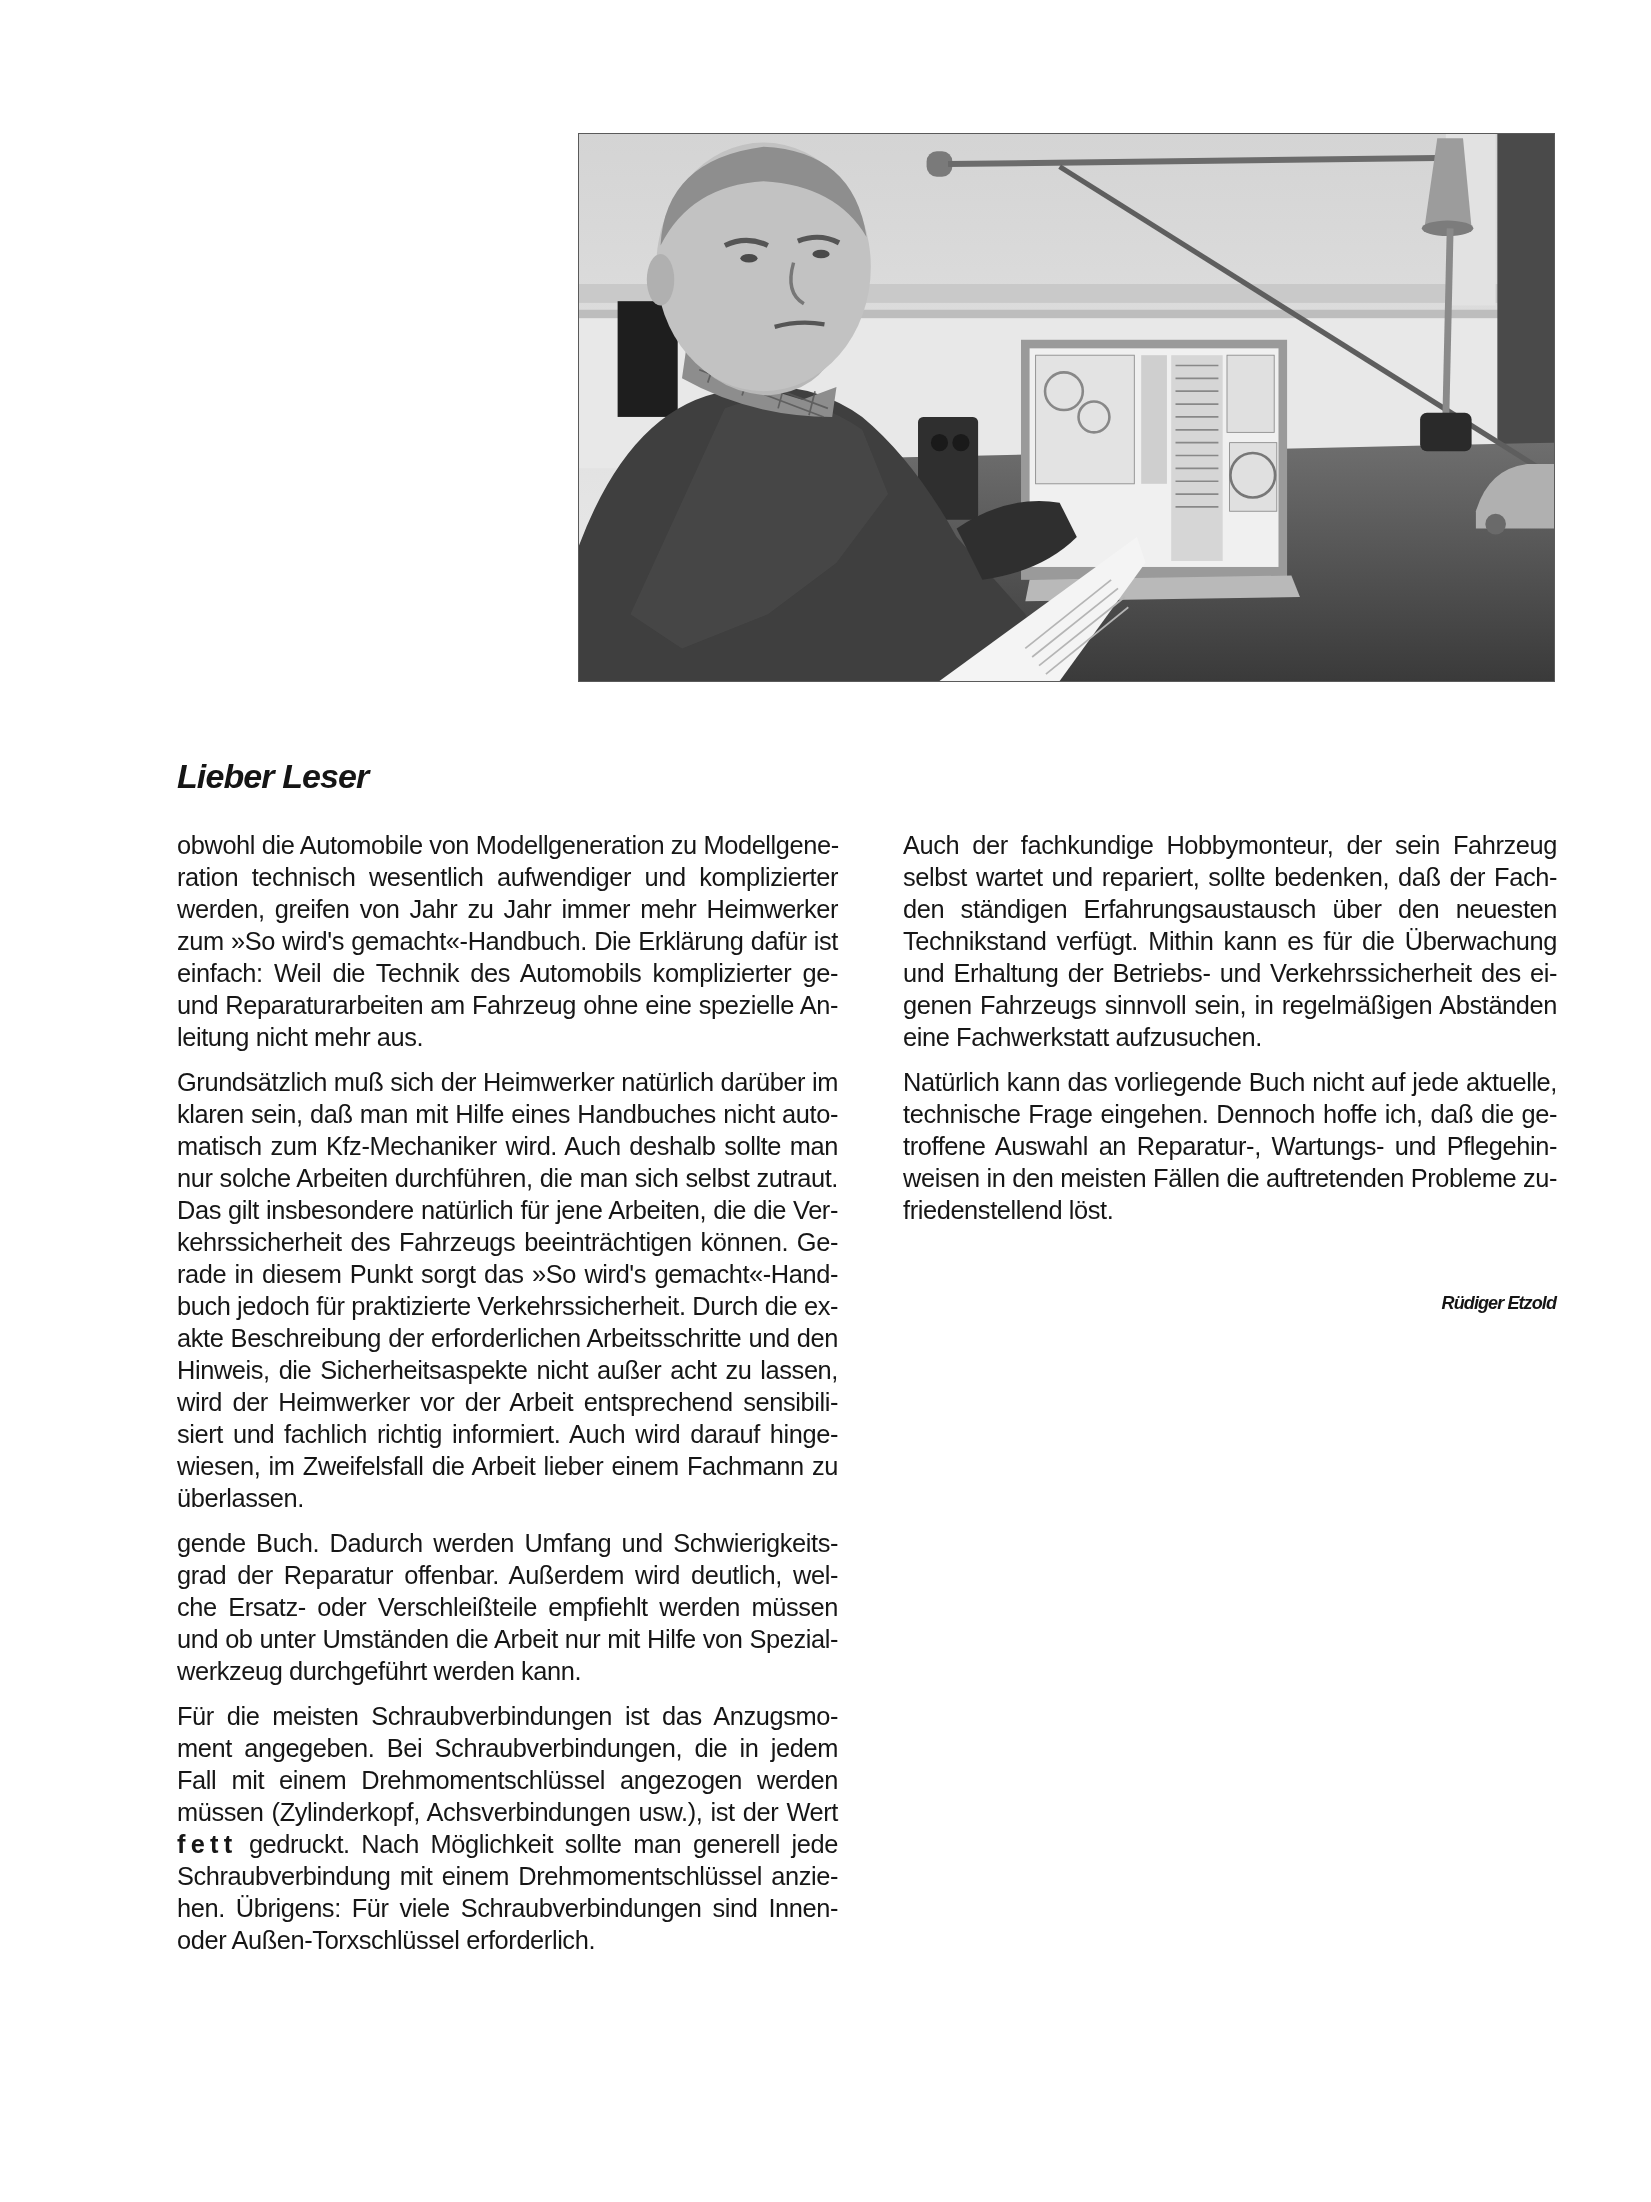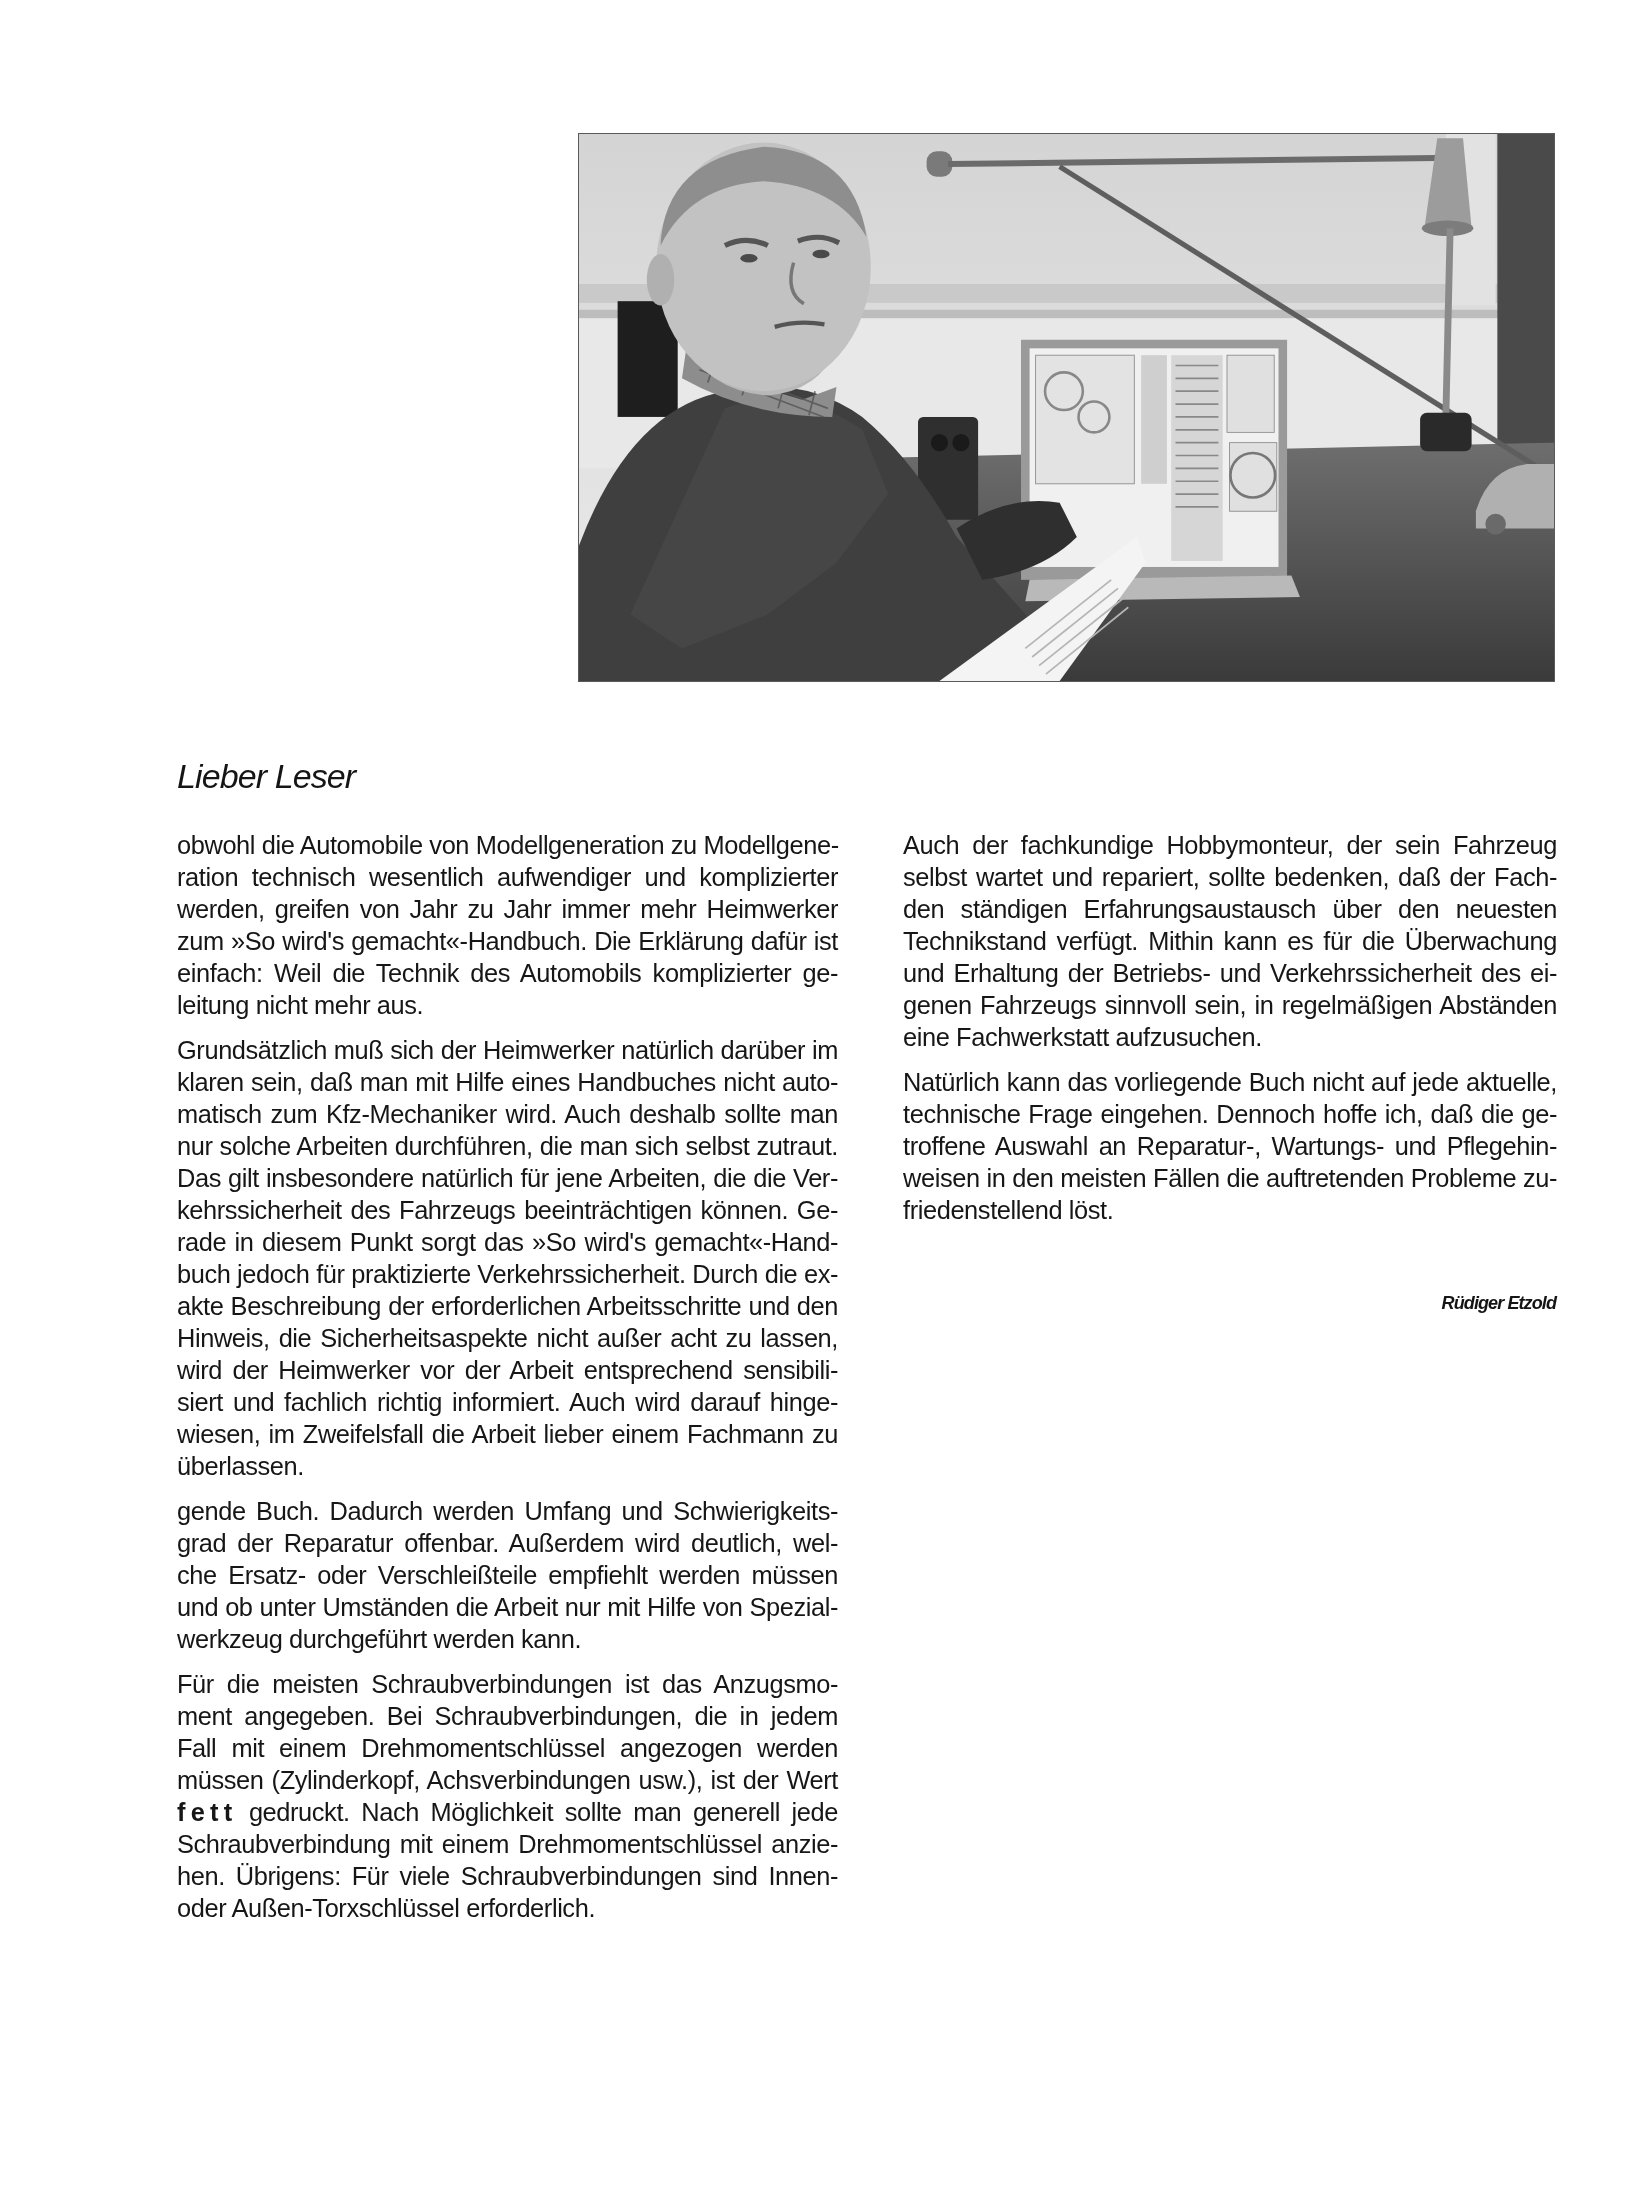--- a/index.html
+++ b/index.html
@@ -2,21 +2,21 @@
 <html style="font-size:13.8px"><head>
 <meta charset="utf-8">
 <style>
   html, body { margin:0; padding:0; background:#ffffff; }
   body { width:1652px; height:2203px; position:relative; overflow:hidden;
          font-family:"Liberation Sans", sans-serif; color:#161616; }
   .photo { position:absolute; left:578px; top:133px; width:977px; height:549px;
            border:1.7px solid #5a5a5a; box-sizing:border-box; overflow:hidden; background:#d9d9d9; }
   .photo svg { display:block; width:100%; height:100%; }
   .heading { position:absolute; left:177px; top:757px; margin:0;
-             font-size:34px; font-weight:normal; font-style:italic; letter-spacing:-0.9px; color:#151515; }
+             font-size:34px; font-weight:bold; font-style:italic; letter-spacing:-0.9px; color:#151515; }
   .col { position:absolute; top:829px; }
   .col.left { left:177px; width:661px; }
   .col.right { left:903px; width:654px; }
   .para { margin:0 0 13px 0; }
   .line { display:block; height:32px; line-height:32px; font-size:25.4px;
           text-align:justify; text-align-last:justify; white-space:nowrap; overflow:visible; letter-spacing:-0.4px; }
   .line.last { text-align-last:left; }
   .line span.wrap { display:inline; }
   .fett { font-weight:bold; letter-spacing:5.2px; }
   .signature { position:absolute; left:1377px; top:1293px; width:179px; text-align:right;
@@ -133,20 +133,21 @@
 
 <h1 class="heading">Lieber Leser</h1>
 
 <div class="col left">
   <p class="para">
     <span class="line">obwohl die Automobile von Modellgeneration zu Modellgene-</span>
     <span class="line">ration technisch wesentlich aufwendiger und komplizierter</span>
     <span class="line">werden, greifen von Jahr zu Jahr immer mehr Heimwerker</span>
     <span class="line">zum »So wird's gemacht«-Handbuch. Die Erklärung dafür ist</span>
     <span class="line">einfach: Weil die Technik des Automobils komplizierter ge-</span>
+    <span class="line">und Reparaturarbeiten am Fahrzeug ohne eine spezielle An-</span>
     <span class="line last">leitung nicht mehr aus.</span>
   </p>
   <p class="para">
     <span class="line">Grundsätzlich muß sich der Heimwerker natürlich darüber im</span>
     <span class="line">klaren sein, daß man mit Hilfe eines Handbuches nicht auto-</span>
     <span class="line">matisch zum Kfz-Mechaniker wird. Auch deshalb sollte man</span>
     <span class="line">nur solche Arbeiten durchführen, die man sich selbst zutraut.</span>
     <span class="line">Das gilt insbesondere natürlich für jene Arbeiten, die die Ver-</span>
     <span class="line">kehrssicherheit des Fahrzeugs beeinträchtigen können. Ge-</span>
     <span class="line">rade in diesem Punkt sorgt das »So wird's gemacht«-Hand-</span>

